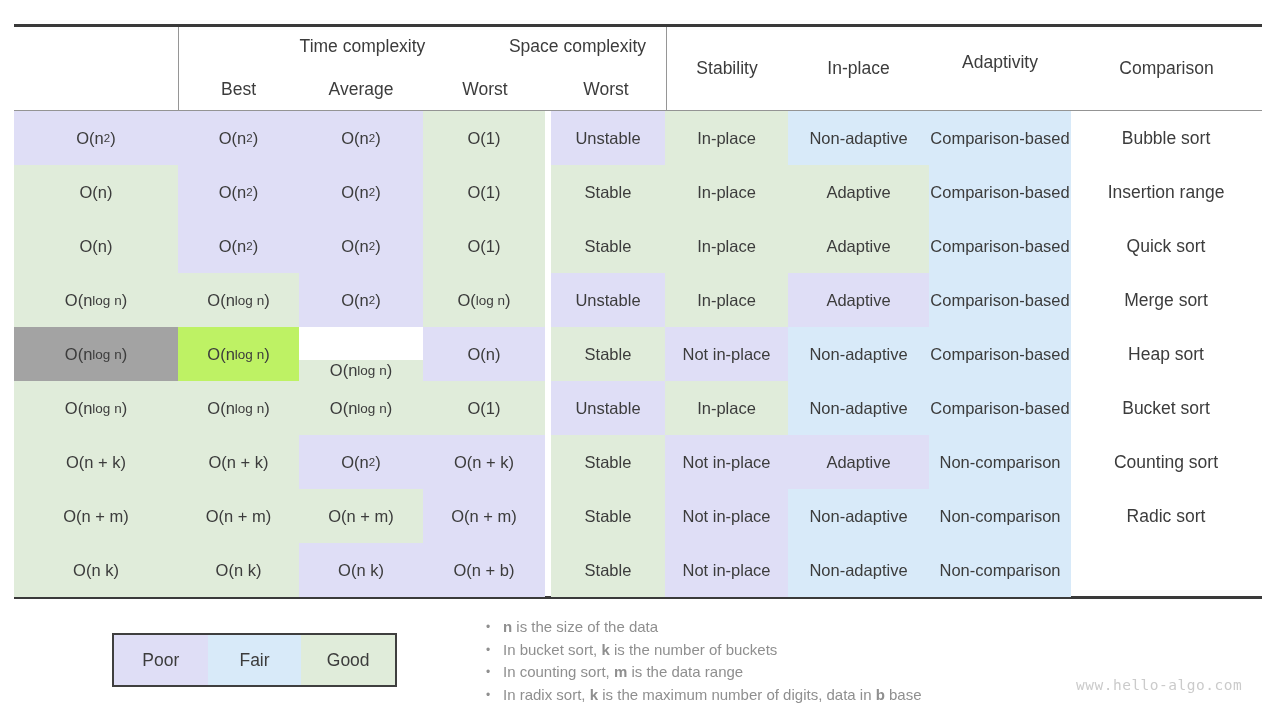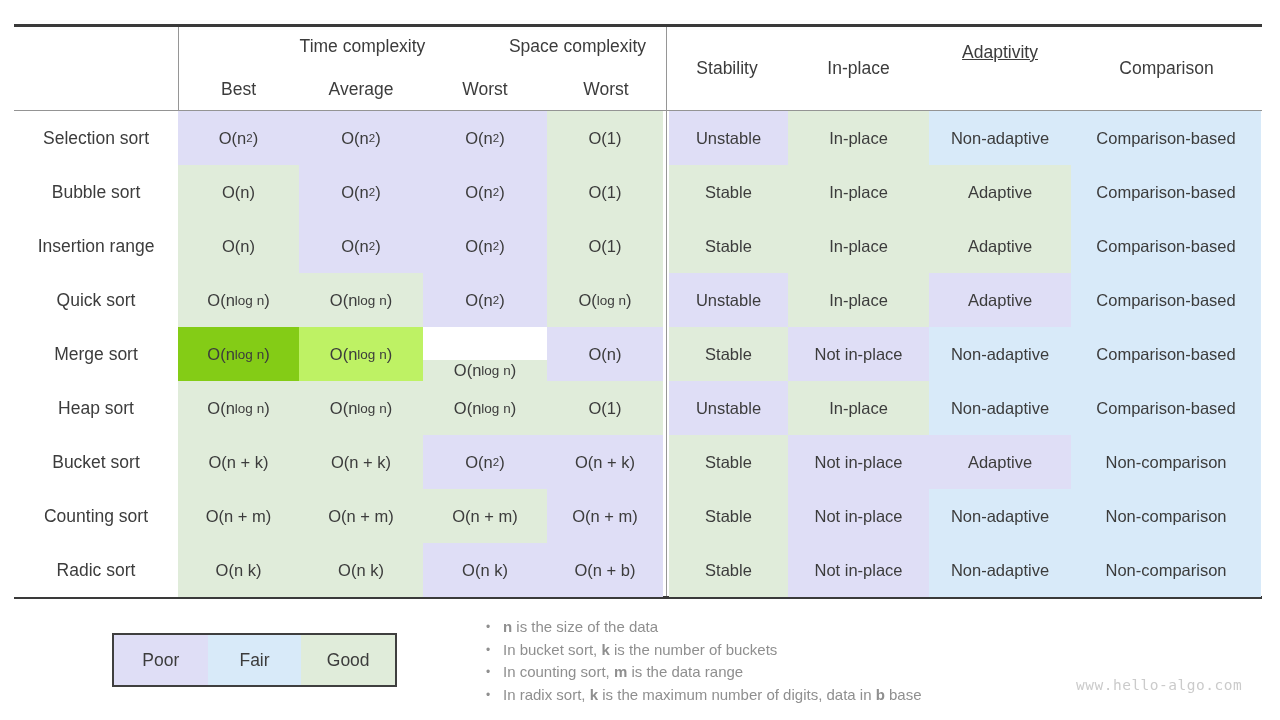--- a/index.html
+++ b/index.html
@@ -16,21 +16,21 @@
 
   .hdr { position:absolute; text-align:center; font-size:17.5px; color:#3c3c3c; white-space:nowrap; }
   .h-time     { left:178px; top:36px; width:369px; }
   .h-space    { left:490px; top:36px; width:175px; }
   .h-best     { left:178px; top:79px; width:121px; }
   .h-avg      { left:299px; top:79px; width:124px; }
   .h-worst    { left:423px; top:79px; width:124px; }
   .h-sworst   { left:547px; top:79px; width:118px; }
   .h-stab     { left:666px; top:58px; width:122px; }
   .h-inplace  { left:788px; top:58px; width:141px; }
-  .h-adapt    { left:929px; top:42px; width:142px;text-decoration:underline; }
+  .h-adapt    { left:929px; top:52px; width:142px; }
   .h-comp     { left:1071px; top:58px; width:191px; }
 
   #table-body {
     position:absolute; left:14px; top:111px;
     display:grid;
     grid-template-columns:164px 121px 124px 124px 118px 123px 141px 142px 190px;
     grid-auto-rows:54px;
   }
   .cell { display:flex; align-items:center; justify-content:center; font-size:16.5px; white-space:nowrap; }
   .row-label { background:#ffffff; font-size:17.5px; }
@@ -71,21 +71,20 @@
   <div class="hdr h-best">Best</div>
   <div class="hdr h-avg">Average</div>
   <div class="hdr h-worst">Worst</div>
   <div class="hdr h-sworst">Worst</div>
   <div class="hdr h-stab">Stability</div>
   <div class="hdr h-inplace">In-place</div>
   <div class="hdr h-adapt">Adaptivity</div>
   <div class="hdr h-comp">Comparison</div>
 
   <div id="table-body">
-      <div class="cell row-label">Selection sort</div>
       <div class="cell col-best rating-poor" style="background: rgb(223, 222, 246);">O(n<sup>2</sup>)</div>
       <div class="cell col-average rating-poor" style="background: rgb(223, 222, 246);">O(n<sup>2</sup>)</div>
       <div class="cell col-worst rating-poor" style="background: rgb(223, 222, 246);">O(n<sup>2</sup>)</div>
       <div class="cell col-sworst rating-good" style="background: rgb(224, 236, 218);">O(1)</div>
       <div class="cell col-stability rating-poor" style="background: rgb(223, 222, 246);">Unstable</div>
       <div class="cell col-inplace rating-good" style="background: rgb(224, 236, 218);">In-place</div>
       <div class="cell col-adaptivity rating-fair" style="background: rgb(216, 234, 249);">Non-adaptive</div>
       <div class="cell col-comparison rating-fair" style="background: rgb(216, 234, 249);">Comparison-based</div>
       <div class="cell row-label">Bubble sort</div>
       <div class="cell col-best rating-good" style="background: rgb(224, 236, 218);">O(n)</div>
@@ -108,21 +107,21 @@
       <div class="cell row-label">Quick sort</div>
       <div class="cell col-best rating-good" style="background: rgb(224, 236, 218);">O(n <span class="sm">log n</span>)</div>
       <div class="cell col-average rating-good" style="background: rgb(224, 236, 218);">O(n <span class="sm">log n</span>)</div>
       <div class="cell col-worst rating-poor" style="background: rgb(223, 222, 246);">O(n<sup>2</sup>)</div>
       <div class="cell col-sworst rating-good" style="background: rgb(224, 236, 218);">O(<span class="sm">log n</span>)</div>
       <div class="cell col-stability rating-poor" style="background: rgb(223, 222, 246);">Unstable</div>
       <div class="cell col-inplace rating-good" style="background: rgb(224, 236, 218);">In-place</div>
       <div class="cell col-adaptivity rating-poor" style="background: rgb(223, 222, 246);">Adaptive</div>
       <div class="cell col-comparison rating-fair" style="background: rgb(216, 234, 249);">Comparison-based</div>
       <div class="cell row-label">Merge sort</div>
-      <div class="cell col-best rating-good" style="background: #84cc16;">O(n <span class="sm">log n</span>)</div>
+      <div class="cell col-best rating-good" style="background: #a3a3a3;">O(n <span class="sm">log n</span>)</div>
       <div class="cell col-average rating-good" style="background: #bef264;">O(n <span class="sm">log n</span>)</div>
       <div class="cell col-worst rating-good" style="background: rgb(224, 236, 218); margin-top: 33px;">O(n <span class="sm">log n</span>)</div>
       <div class="cell col-sworst rating-poor" style="background: rgb(223, 222, 246);">O(n)</div>
       <div class="cell col-stability rating-good" style="background: rgb(224, 236, 218);">Stable</div>
       <div class="cell col-inplace rating-poor" style="background: rgb(223, 222, 246);">Not in-place</div>
       <div class="cell col-adaptivity rating-fair" style="background: rgb(216, 234, 249);">Non-adaptive</div>
       <div class="cell col-comparison rating-fair" style="background: rgb(216, 234, 249);">Comparison-based</div>
       <div class="cell row-label">Heap sort</div>
       <div class="cell col-best rating-good" style="background: rgb(224, 236, 218);">O(n <span class="sm">log n</span>)</div>
       <div class="cell col-average rating-good" style="background: rgb(224, 236, 218);">O(n <span class="sm">log n</span>)</div>

